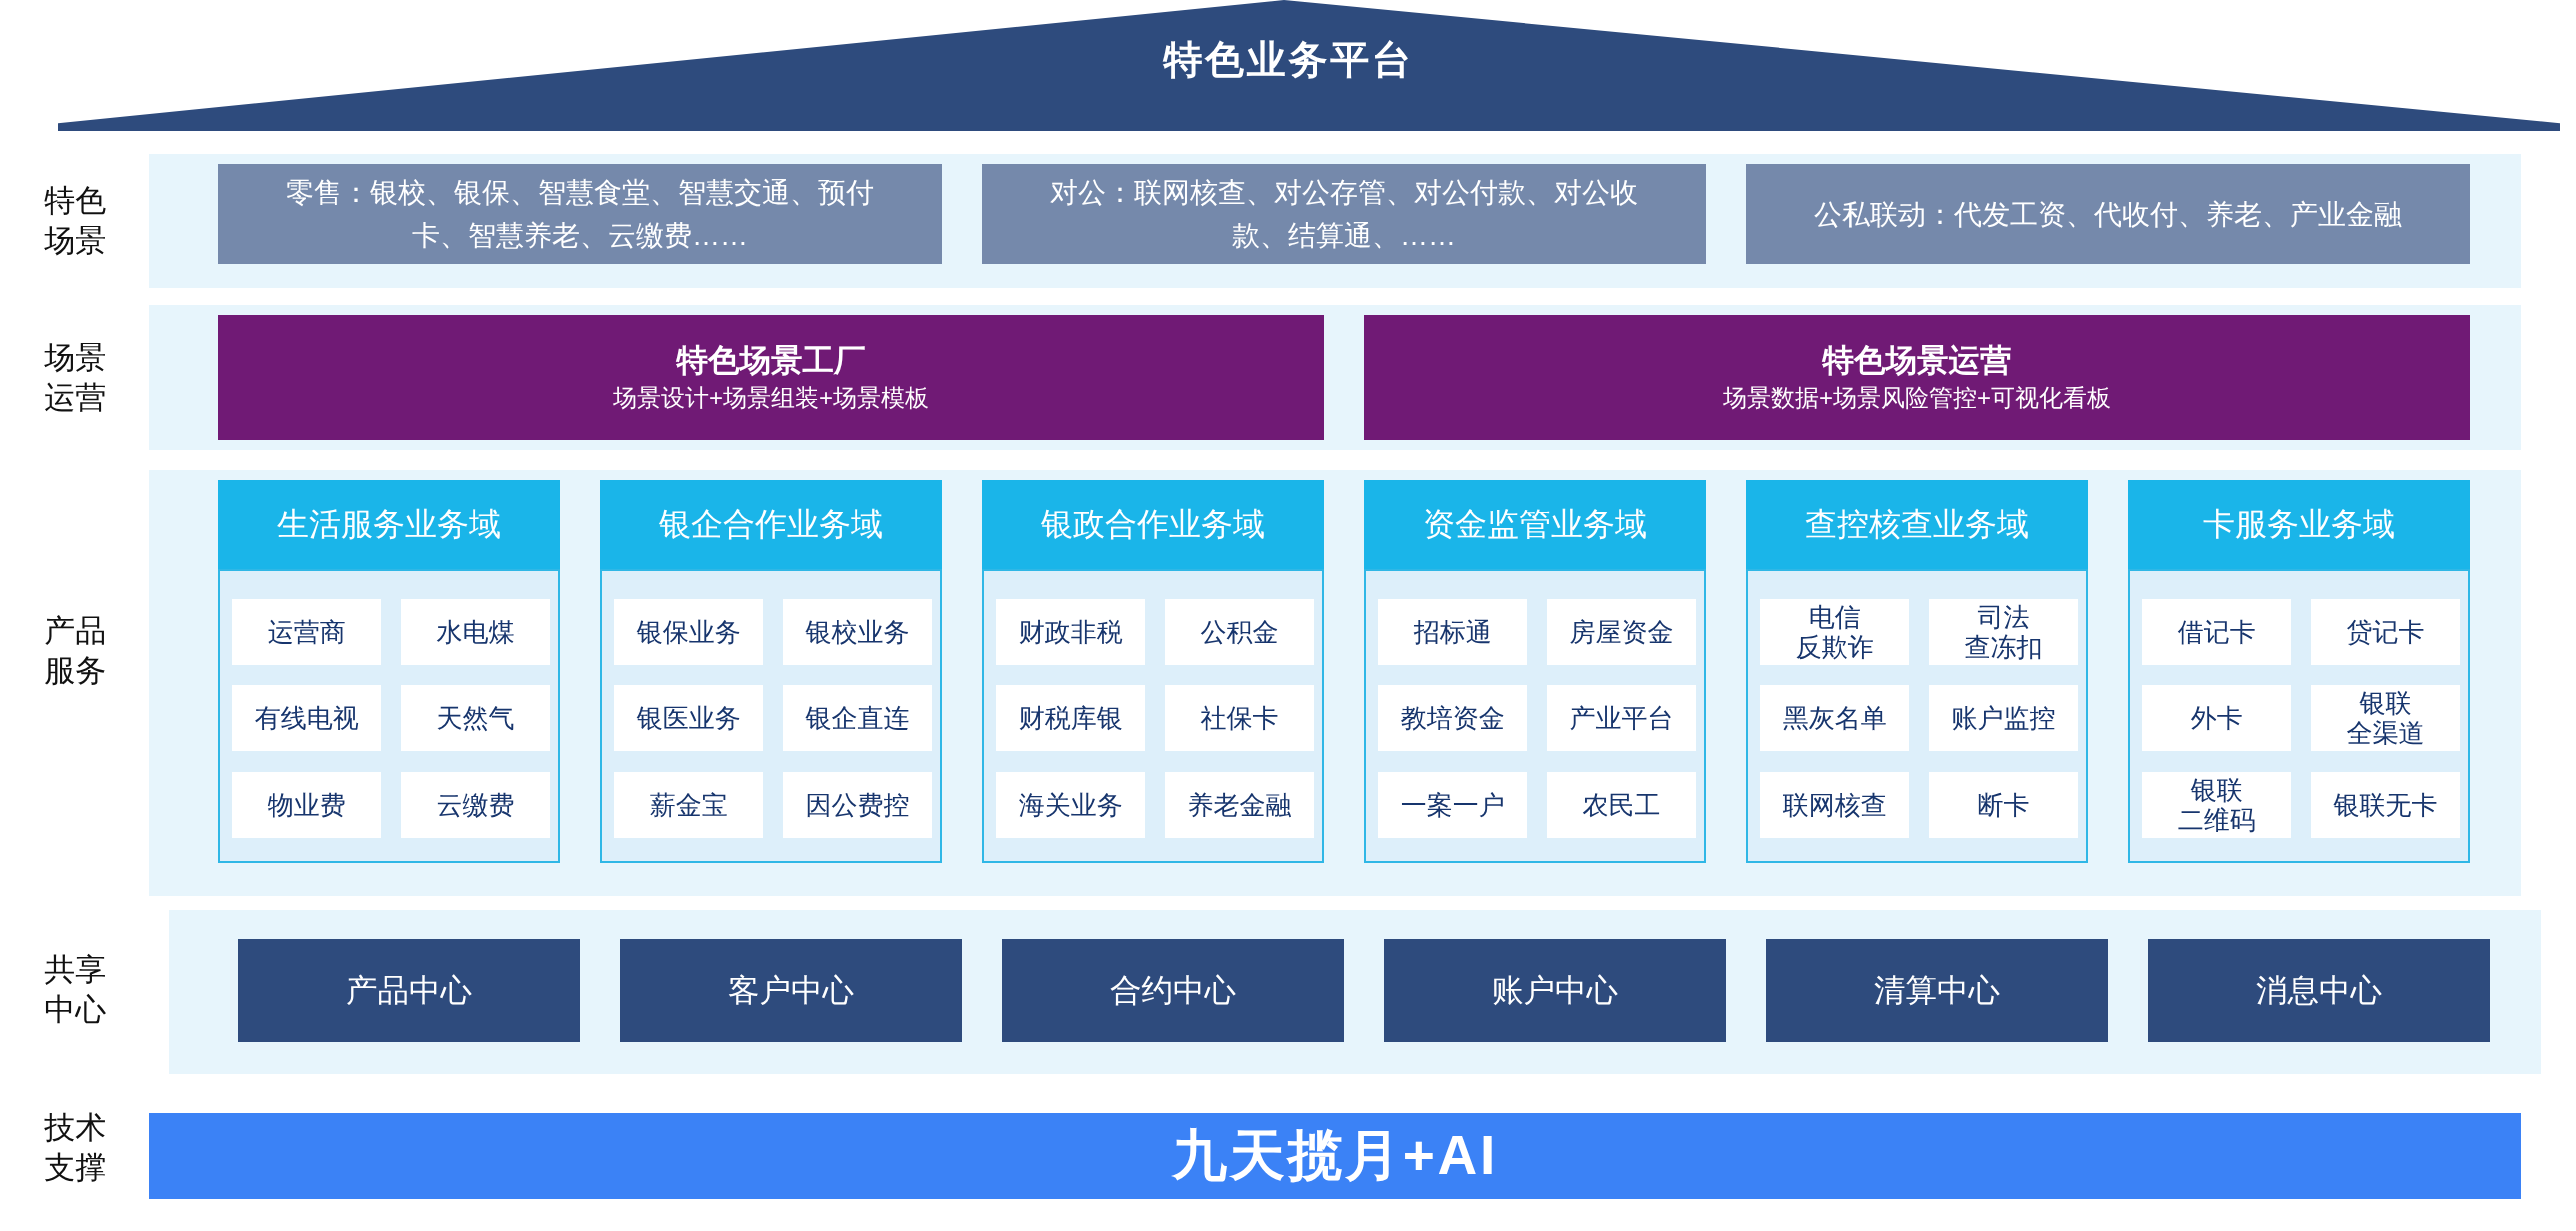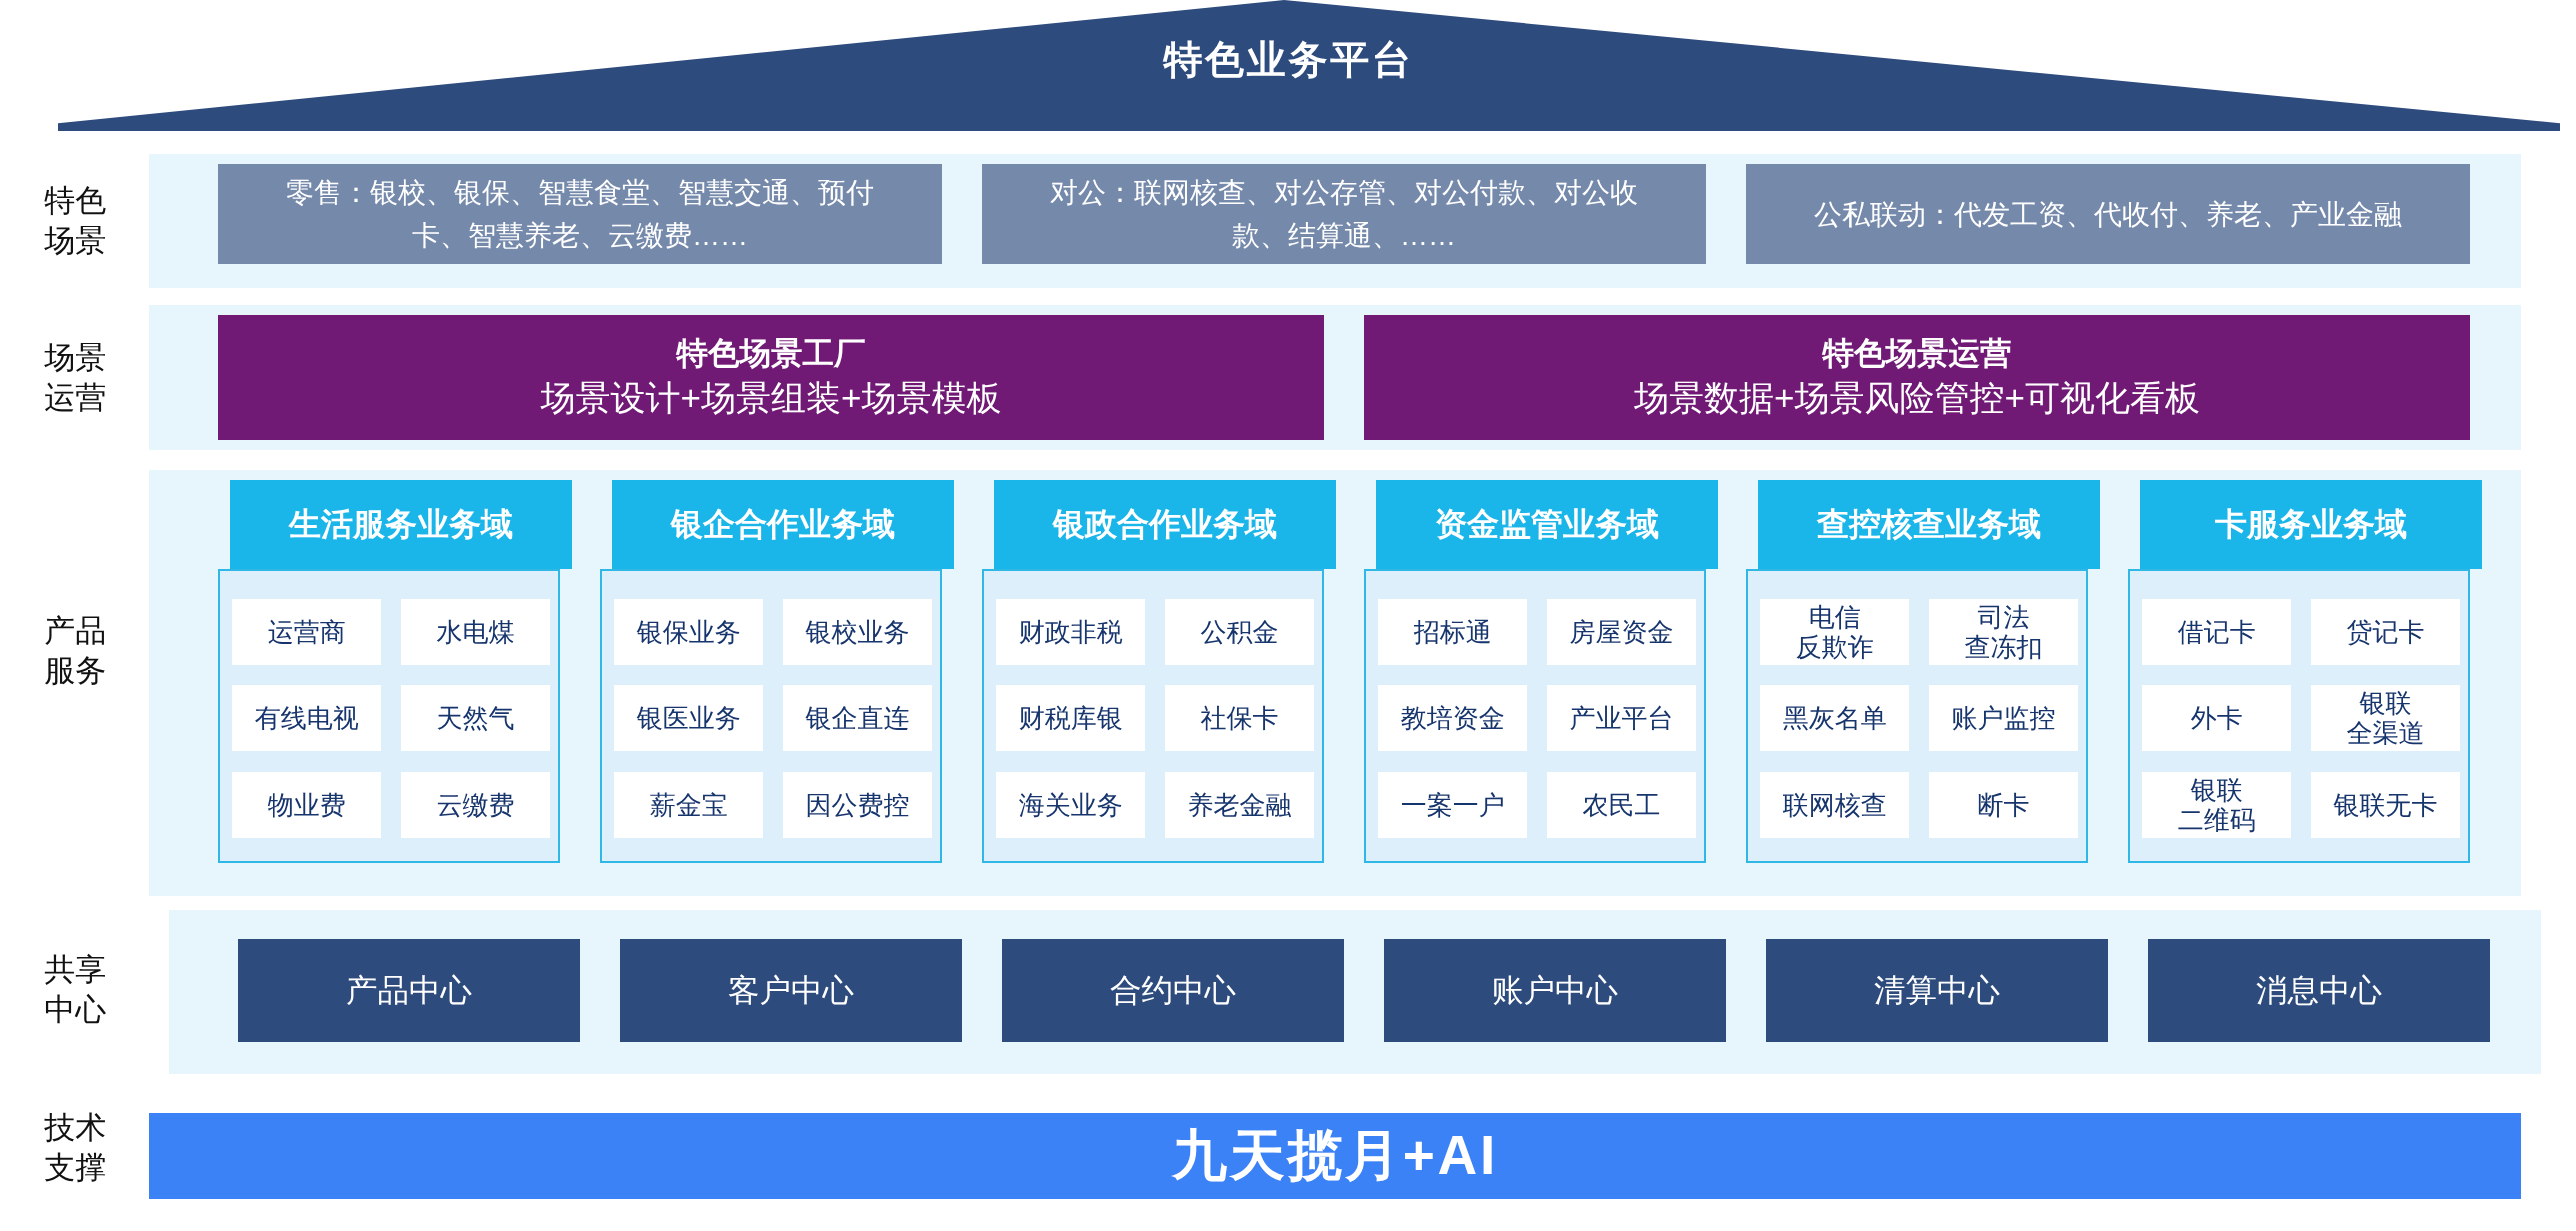--- a/index.html
+++ b/index.html
@@ -39,26 +39,26 @@
     padding:0 13.7px;box-sizing:border-box;
   }
   
   .cyan-box{
     position:absolute;top:9.6px;height:125px;width:1106px;
     background:#701a75;color:#ffffff;
     display:flex;flex-direction:column;align-items:center;justify-content:center;
     text-align:center;
   }
   .cyan-box .op-title{font-size:31.5px;font-weight:bold;}
-  .cyan-box .op-sub{font-size:35px;font-weight:normal;}
+  .cyan-box .op-sub{font-size:24px;font-weight:normal;}
   
   .col{position:absolute;top:10.3px;width:342px;height:406px;}
   .col-header{
-    position:absolute;left:12px;top:0;width:342px;height:89px;
-    background:#1ab5e9;color:#ffffff;font-size:32px;font-weight:bold;
+    position:absolute;left:0;top:0;width:342px;height:89px;
+    background:#1ab5e9;color:#ffffff;font-size:32px;font-weight:normal;
     display:flex;align-items:center;justify-content:center;text-align:center;
   }
   .col-body{
     position:absolute;left:0;top:89px;width:342px;height:294px;
     background:#ddeffa;border:2.1px solid #2fb7e6;box-sizing:border-box;
   }
   .cell{
     position:absolute;width:149px;height:66px;background:#ffffff;
     color:#17356d;font-size:26px;line-height:1.18;
     display:flex;align-items:center;justify-content:center;text-align:center;

